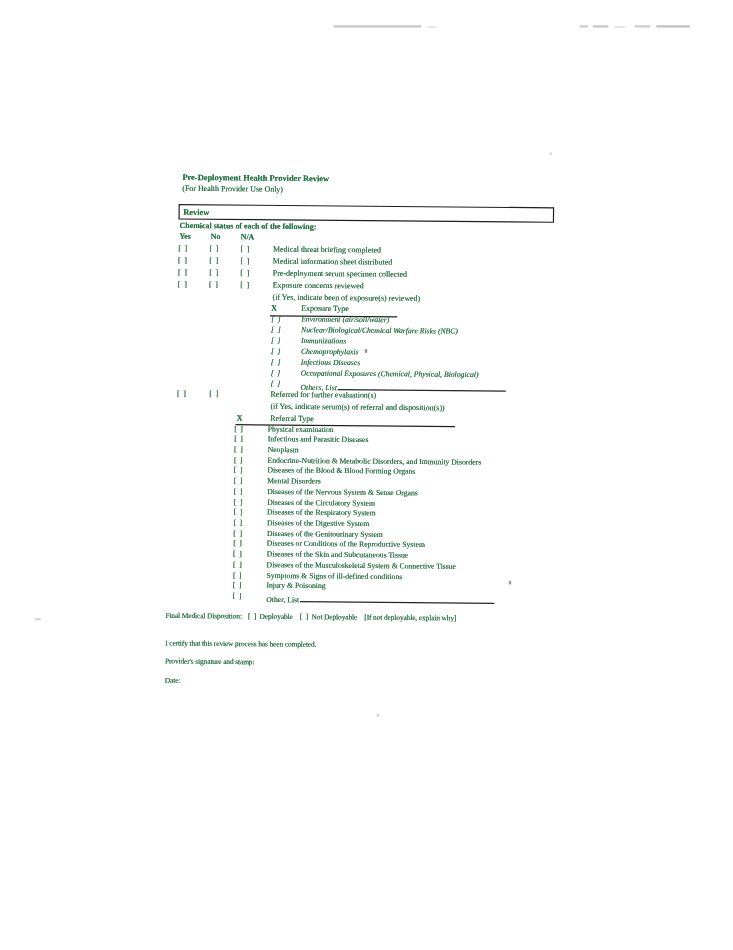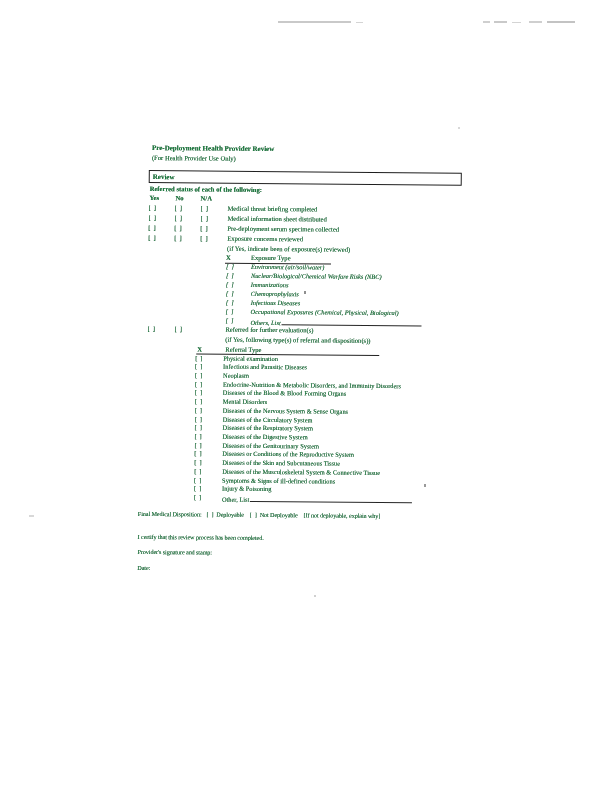--- a/index.html
+++ b/index.html
@@ -55,21 +55,21 @@
 
   <div class="content">
 
     <div class="t b" style="left:152px;top:124.5px;font-size:7px;">Pre-Deployment Health Provider Review</div>
     <div class="t" style="left:152px;top:134.5px;">(For Health Provider Use Only)</div>
 
     <div class="review-box">
       <span class="rb-label">Review</span>
     </div>
 
-    <div class="t b" style="left:150px;top:165.5px;">Referred status of each of the following:</div>
+    <div class="t b" style="left:150px;top:165.5px;">Chemical status of each of the following:</div>
 
     <div class="t b" style="left:150px;top:174.8px;">Yes</div>
     <div class="t b" style="left:176px;top:174.8px;">No</div>
     <div class="t b" style="left:201px;top:174.8px;">N/A</div>
 
     <div class="list t" style="left:149px;top:184.5px;">
 
     <div class="lrow s-row">
           <span class="cb c1">[ ]</span>
           <span class="cb c2">[ ]</span>
@@ -131,21 +131,21 @@
           <span class="cb">[ ]</span>
           <span class="lbl"><span>Others, List</span><span class="fill-line exp-fill"></span></span>
         </div>
       </div>
 
     <div class="t" style="left:149px;top:306px;width:340px;height:10px;">
       <span class="cb" style="left:0;">[ ]</span>
       <span class="cb" style="left:27px;">[ ]</span>
       <span class="lbl" style="left:78px;">Referred for further evaluation(s)</span>
     </div>
-    <div class="t" style="left:227px;top:316px;">(if Yes, following type(s) of referral and disposition(s))</div>
+    <div class="t" style="left:227px;top:316px;">(if Yes, indicate serum(s) of referral and disposition(s))</div>
     <div class="t xcol" style="left:199px;top:325.5px;">X</div>
     <div class="t" style="left:227px;top:325.5px;">Referral Type</div>
     <div class="rule" style="left:198px;top:333px;width:183px;"></div>
 
     <div class="list t small" style="left:197px;top:334.5px;">
 
     <div class="lrow ref-row">
           <span class="cb">[ ]</span>
           <span class="lbl"><span>Physical examination</span></span>
         </div>

